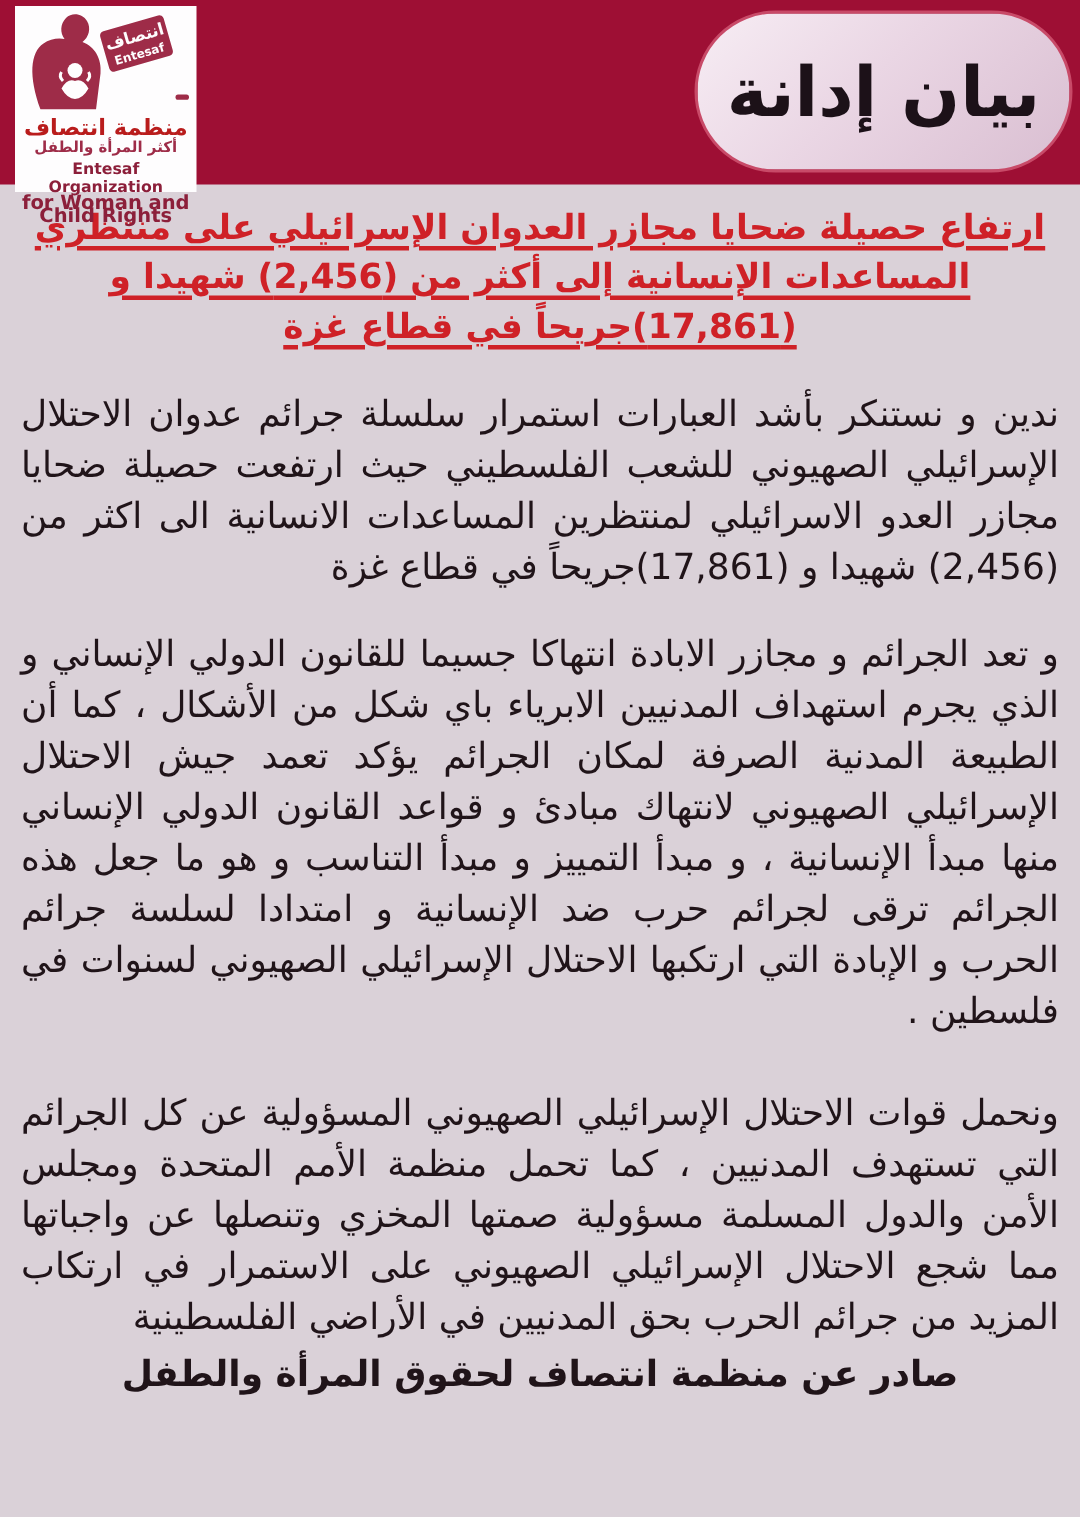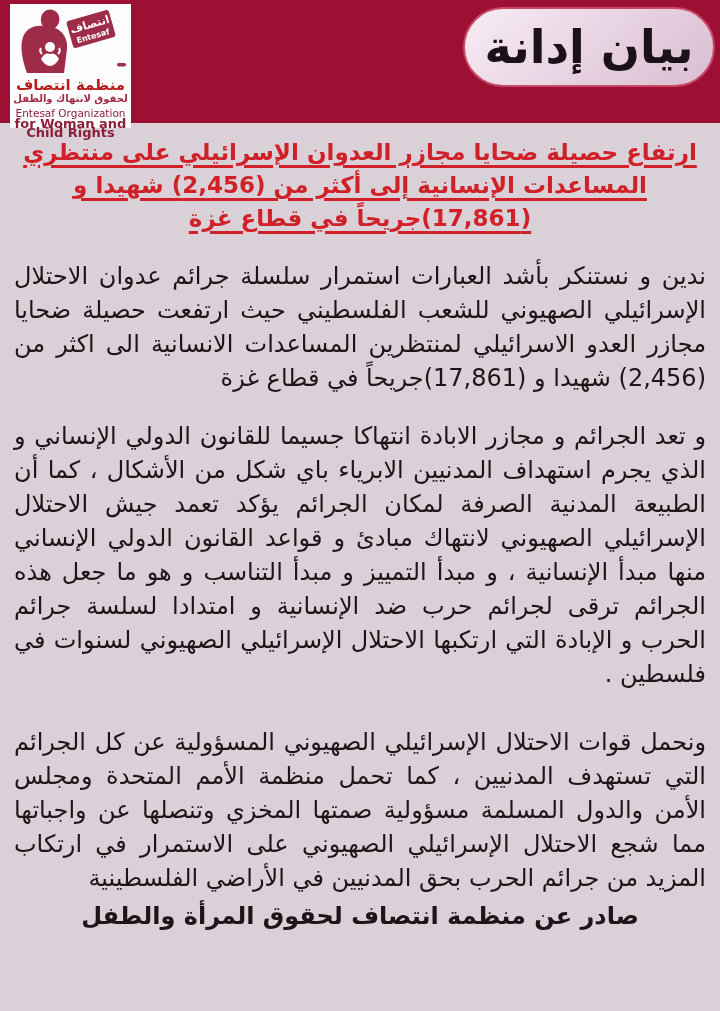--- a/index.html
+++ b/index.html
@@ -16,25 +16,25 @@
     position:absolute;top:0;left:0;width:720px;height:123px;
     background:#9e0f34;
   }
   .logo-box{
     position:absolute;top:4px;left:10px;width:121px;height:124px;
     background:#fefdfe;z-index:2;text-align:center;
     box-sizing:border-box;padding-top:3px;
   }
   .logo-box .ar1{font-size:15px;font-weight:bold;color:#b91c1c;line-height:16px;direction:rtl;}
   .logo-box .ar2{font-size:10px;font-weight:bold;color:#9e2c48;line-height:12px;direction:rtl;}
-  .logo-box .en1{font-size:10.5px;font-weight:normal;color:#8c1f3a;line-height:12px;margin-top:2px;}
+  .logo-box .en1{font-size:10.5px;font-weight:bold;color:#8c1f3a;line-height:12px;margin-top:2px;}
   .logo-box .en2{font-size:13px;font-weight:bold;color:#8c1f3a;line-height:9px;}
 
   .pill{
-    position:absolute;top:7px;right:5px;width:252px;height:80px;
+    position:absolute;top:7px;right:5px;width:252px;height:108px;
     border-radius:54px;
     background:linear-gradient(135deg,#f7edf4 0%,#ead6e4 45%,#d9bed1 100%);
     border:2px solid #c84a68;
     box-sizing:border-box;
     display:flex;align-items:center;justify-content:center;
     z-index:1;
   }
   .pill .pill-text{
     font-size:46px;font-weight:600;color:#1c1118;direction:rtl;
     letter-spacing:1px;
@@ -82,21 +82,21 @@
 
         <g transform="rotate(-16 78 22)">
           <rect x="56" y="8" width="44" height="28" rx="3" fill="#9e2c48"></rect>
           <text x="78" y="21" text-anchor="middle" font-size="11" font-weight="bold" fill="#fefdfe">انتصاف</text>
           <text x="78" y="32" text-anchor="middle" font-size="8" font-weight="bold" fill="#fefdfe">Entesaf</text>
         </g>
 
         <rect x="104" y="56" width="9" height="3.5" rx="1.7" fill="#9e2c48"></rect>
       </svg>
       <div class="ar1">منظمة انتصاف</div>
-      <div class="ar2">لحقوق لانتهاك والطفل</div>
+      <div class="ar2">أكثر المرأة والطفل</div>
       <div class="en1" dir="ltr">Entesaf Organization</div>
       <div class="en2" dir="ltr">for Woman and Child Rights</div>
     </div>
 
     <div class="pill">
       <span class="pill-text">بيان إدانة</span>
     </div>
   </div>
 
   <div class="statement">

